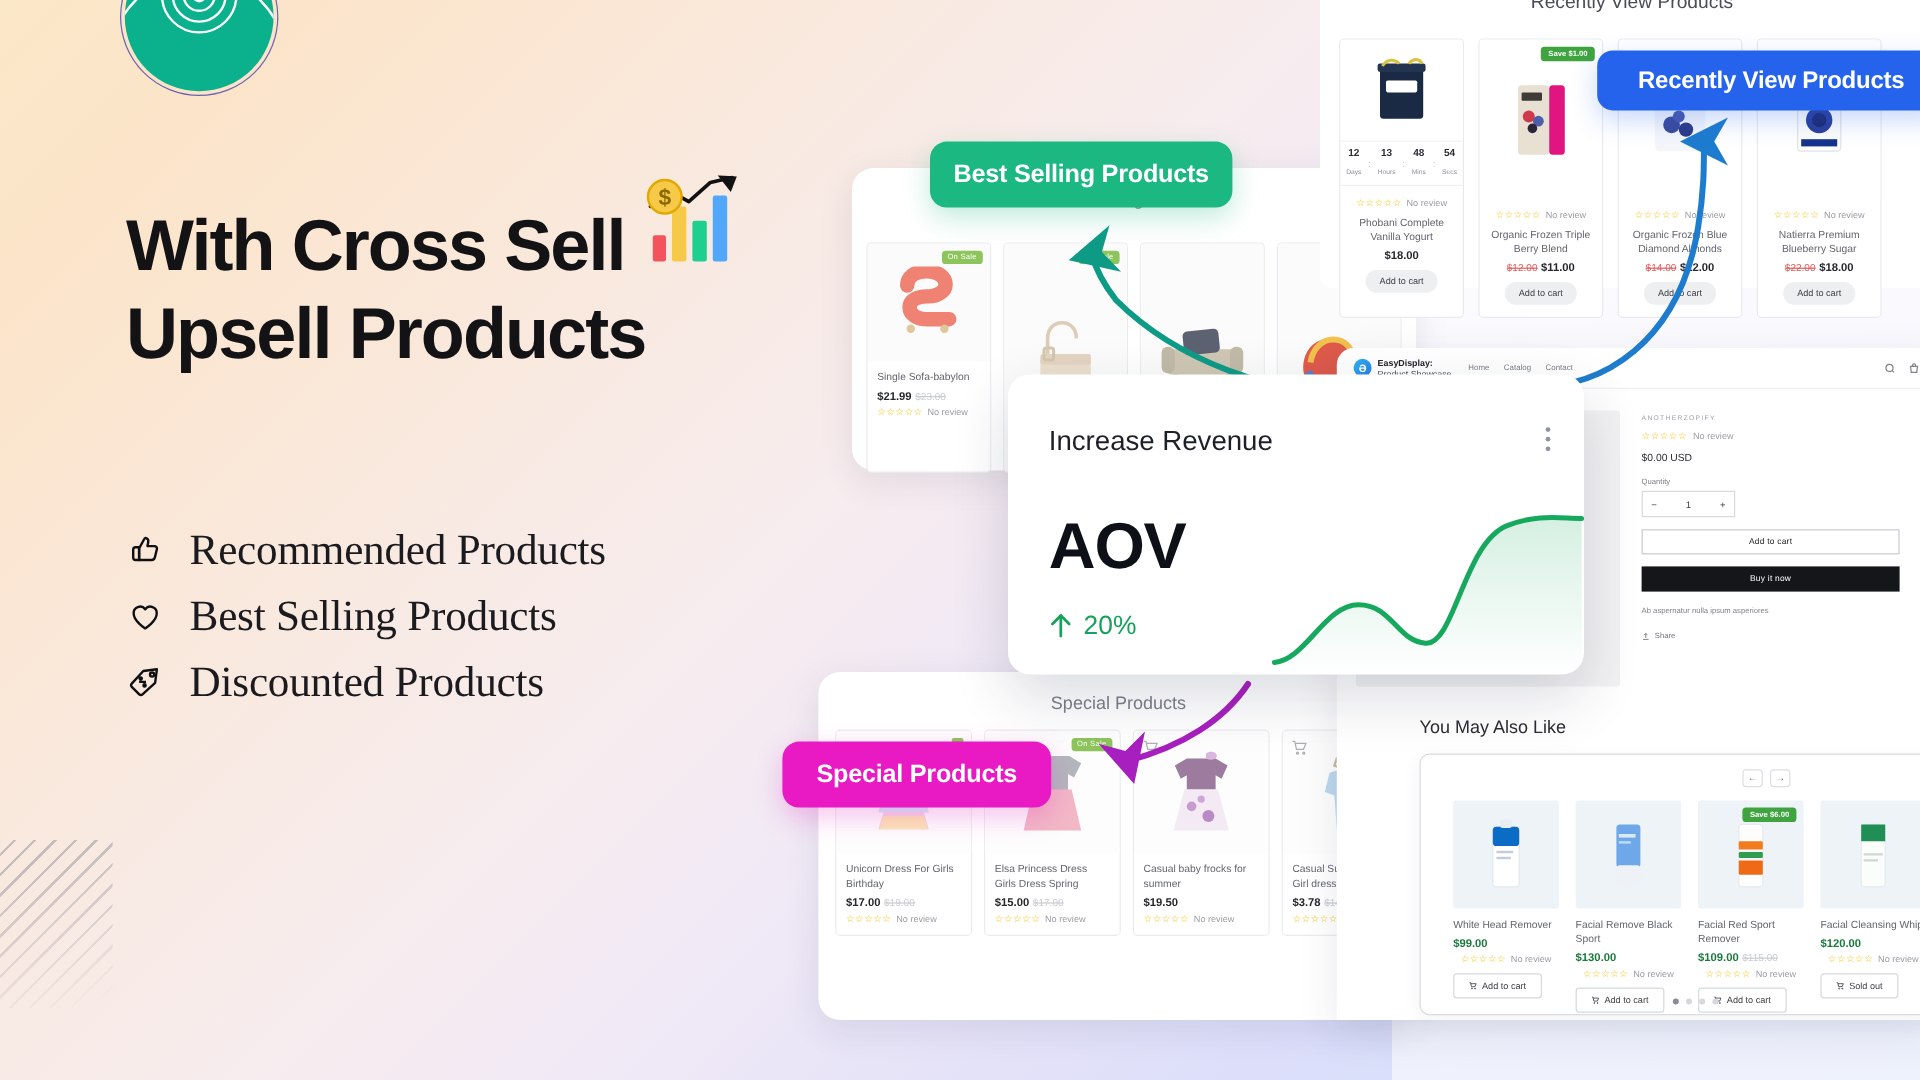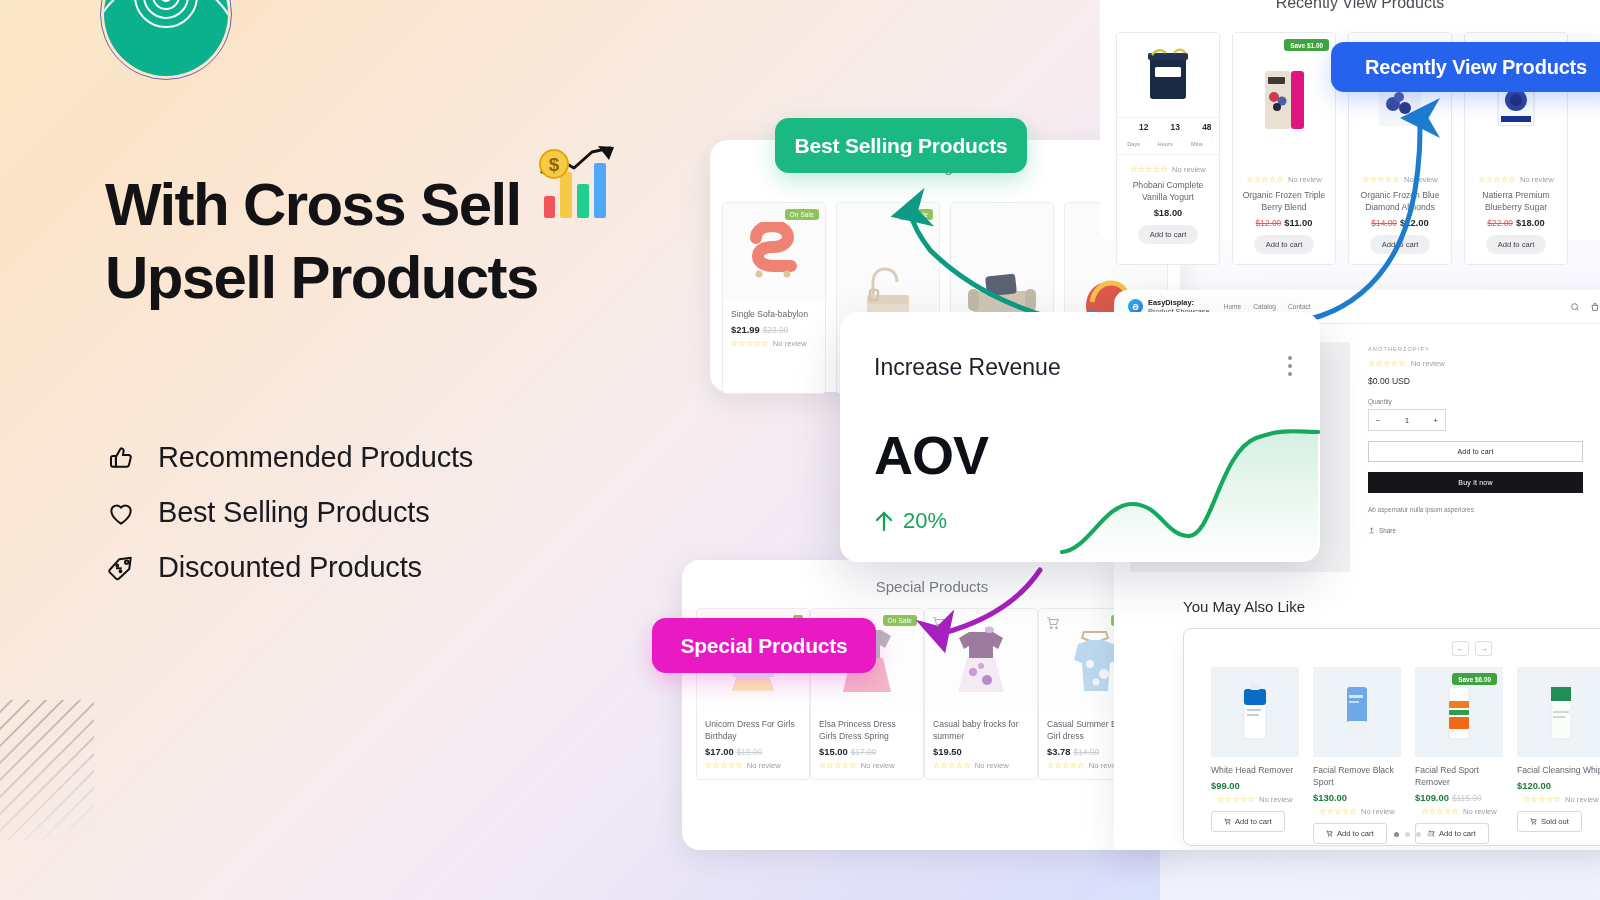--- a/index.html
+++ b/index.html
@@ -80,21 +80,21 @@
   .hero-title .ln { display: block; white-space: nowrap; }
 
   .chart-emoji { position: absolute; left: 538px; top: 146px; width: 92px; height: 76px; }
 
   .feature-list { position: absolute; left: 104px; top: 430px; width: 560px; }
   .feature-row {
     display: flex; align-items: center; gap: 20px; height: 55px;
   }
   .feature-row .ficon { width: 34px; height: 34px; flex: 0 0 34px; display:flex; align-items:center; justify-content:center;}
   .feature-row .flabel {
-    font-size: 29px; font-weight: 500; color: #1b1b1f; letter-spacing: -.2px;
+    font-size: 36px; font-weight: 500; color: #1b1b1f; letter-spacing: -.2px; font-family: Liberation Serif, serif;
   }
 
   
   .mock-wrap { position: absolute; left: 670px; top: 0; width: 930px; height: 900px; }
 
   .panel-bss {
     position: absolute; left: 40px; top: 140px; width: 470px; height: 252px;
     background: #ffffff; border-radius: 18px;
     box-shadow: 0 8px 28px rgba(40,45,80,.10);
   }
@@ -148,36 +148,36 @@
     padding: 5px 12px; margin: 7px auto 0;
   }
   .addbtn.outline { background:#fff; border:1px solid #d7d9de; border-radius:3px; }
 
   
   .bss-grid { position:absolute; left:12px; top:62px; display:flex; gap:10px; }
   .bss-grid .pcard { width: 104px; }
   .bss-grid .pimg { height: 98px; background:#fbfbfb; }
 
   
-  .sp-grid { position:absolute; left:14px; top:48px; display:flex; gap:0; }
+  .sp-grid { position:absolute; left:14px; top:48px; display:flex; gap:10px; }
   .sp-grid .pcard { width: 114px; }
   .sp-grid .pimg { height: 102px; background:#fdfdfd; }
 
   
   .rv-grid { position:absolute; left:16px; top:42px; display:flex; gap:12px; }
   .rv-grid .pcard { width: 104px; border:1px solid #e9eaee; }
   .rv-grid .pimg { height: 84px; background:#fff; }
   .rv-grid .pbody { text-align:center; padding: 6px 6px 10px;}
   .countdown {
     display:flex; justify-content:space-around; align-items:center;
     border-top:1px solid #eeeff2; border-bottom:1px solid #eeeff2;
     padding: 4px 2px; margin: 0;
   }
   .cdunit { text-align:center; }
-  .cdnum { font-size: 8.4px; font-weight:700; color:#2b2d33;margin-left:20px; }
+  .cdnum { font-size: 8.4px; font-weight:700; color:#2b2d33; }
   .cdlab { font-size: 5.6px; color:#8d9099; }
   .cdsep { font-size:8px; color:#c7c9d0; }
 
   
   .shop-top {
     height: 34px; border-bottom: 1px solid #eeeff2; display:flex; align-items:center;
     padding: 0 14px; gap: 14px;
   }
   .shop-logo { display:flex; align-items:center; gap:5px; }
   .shop-logo .mark {

